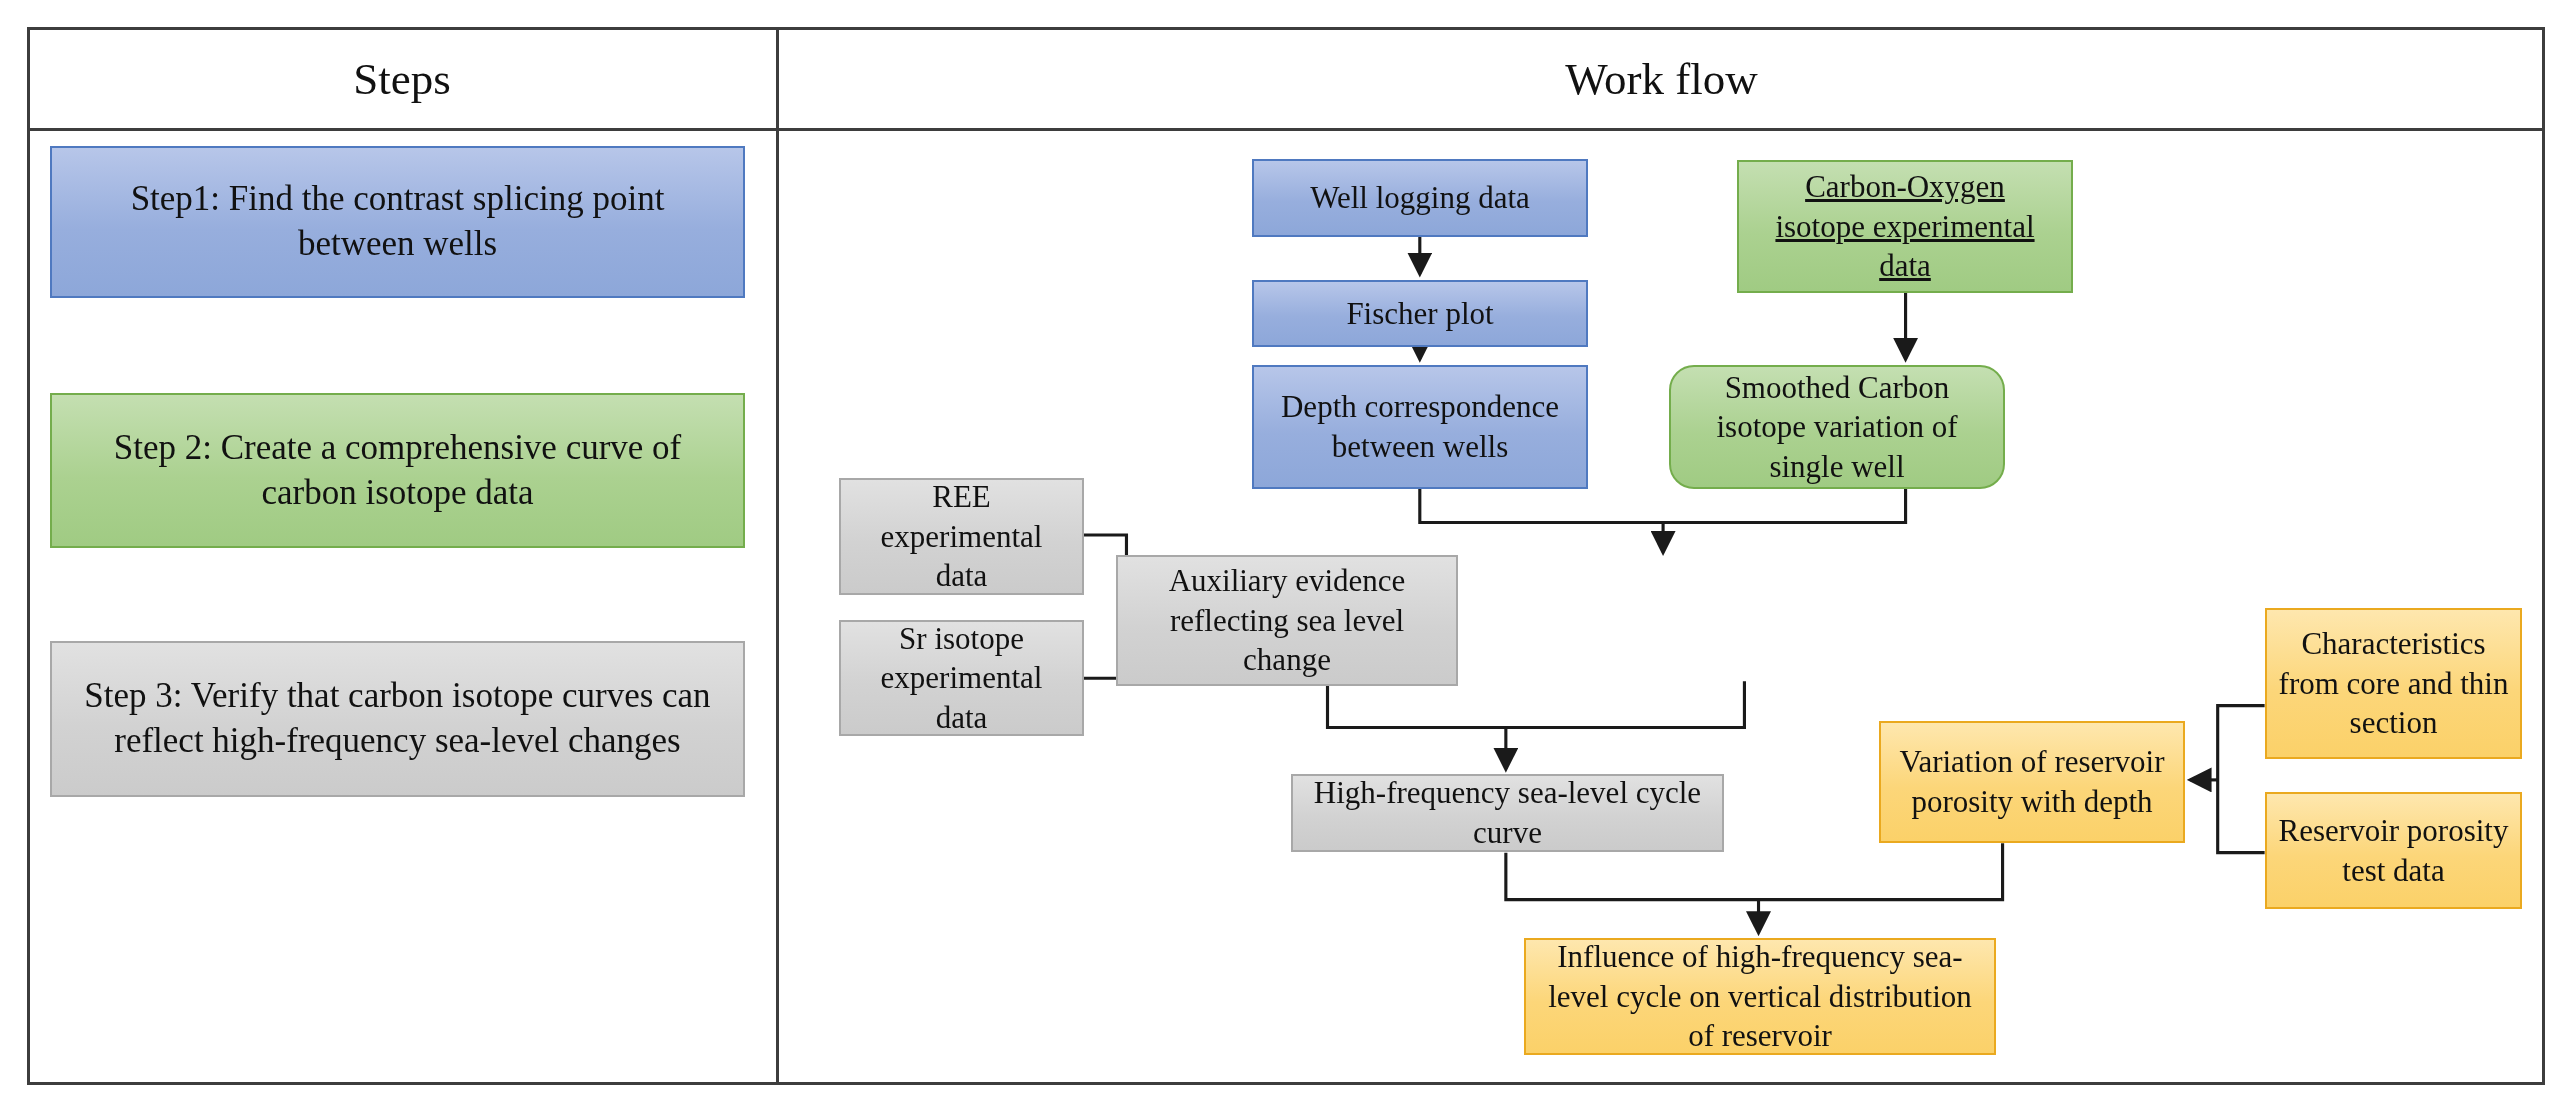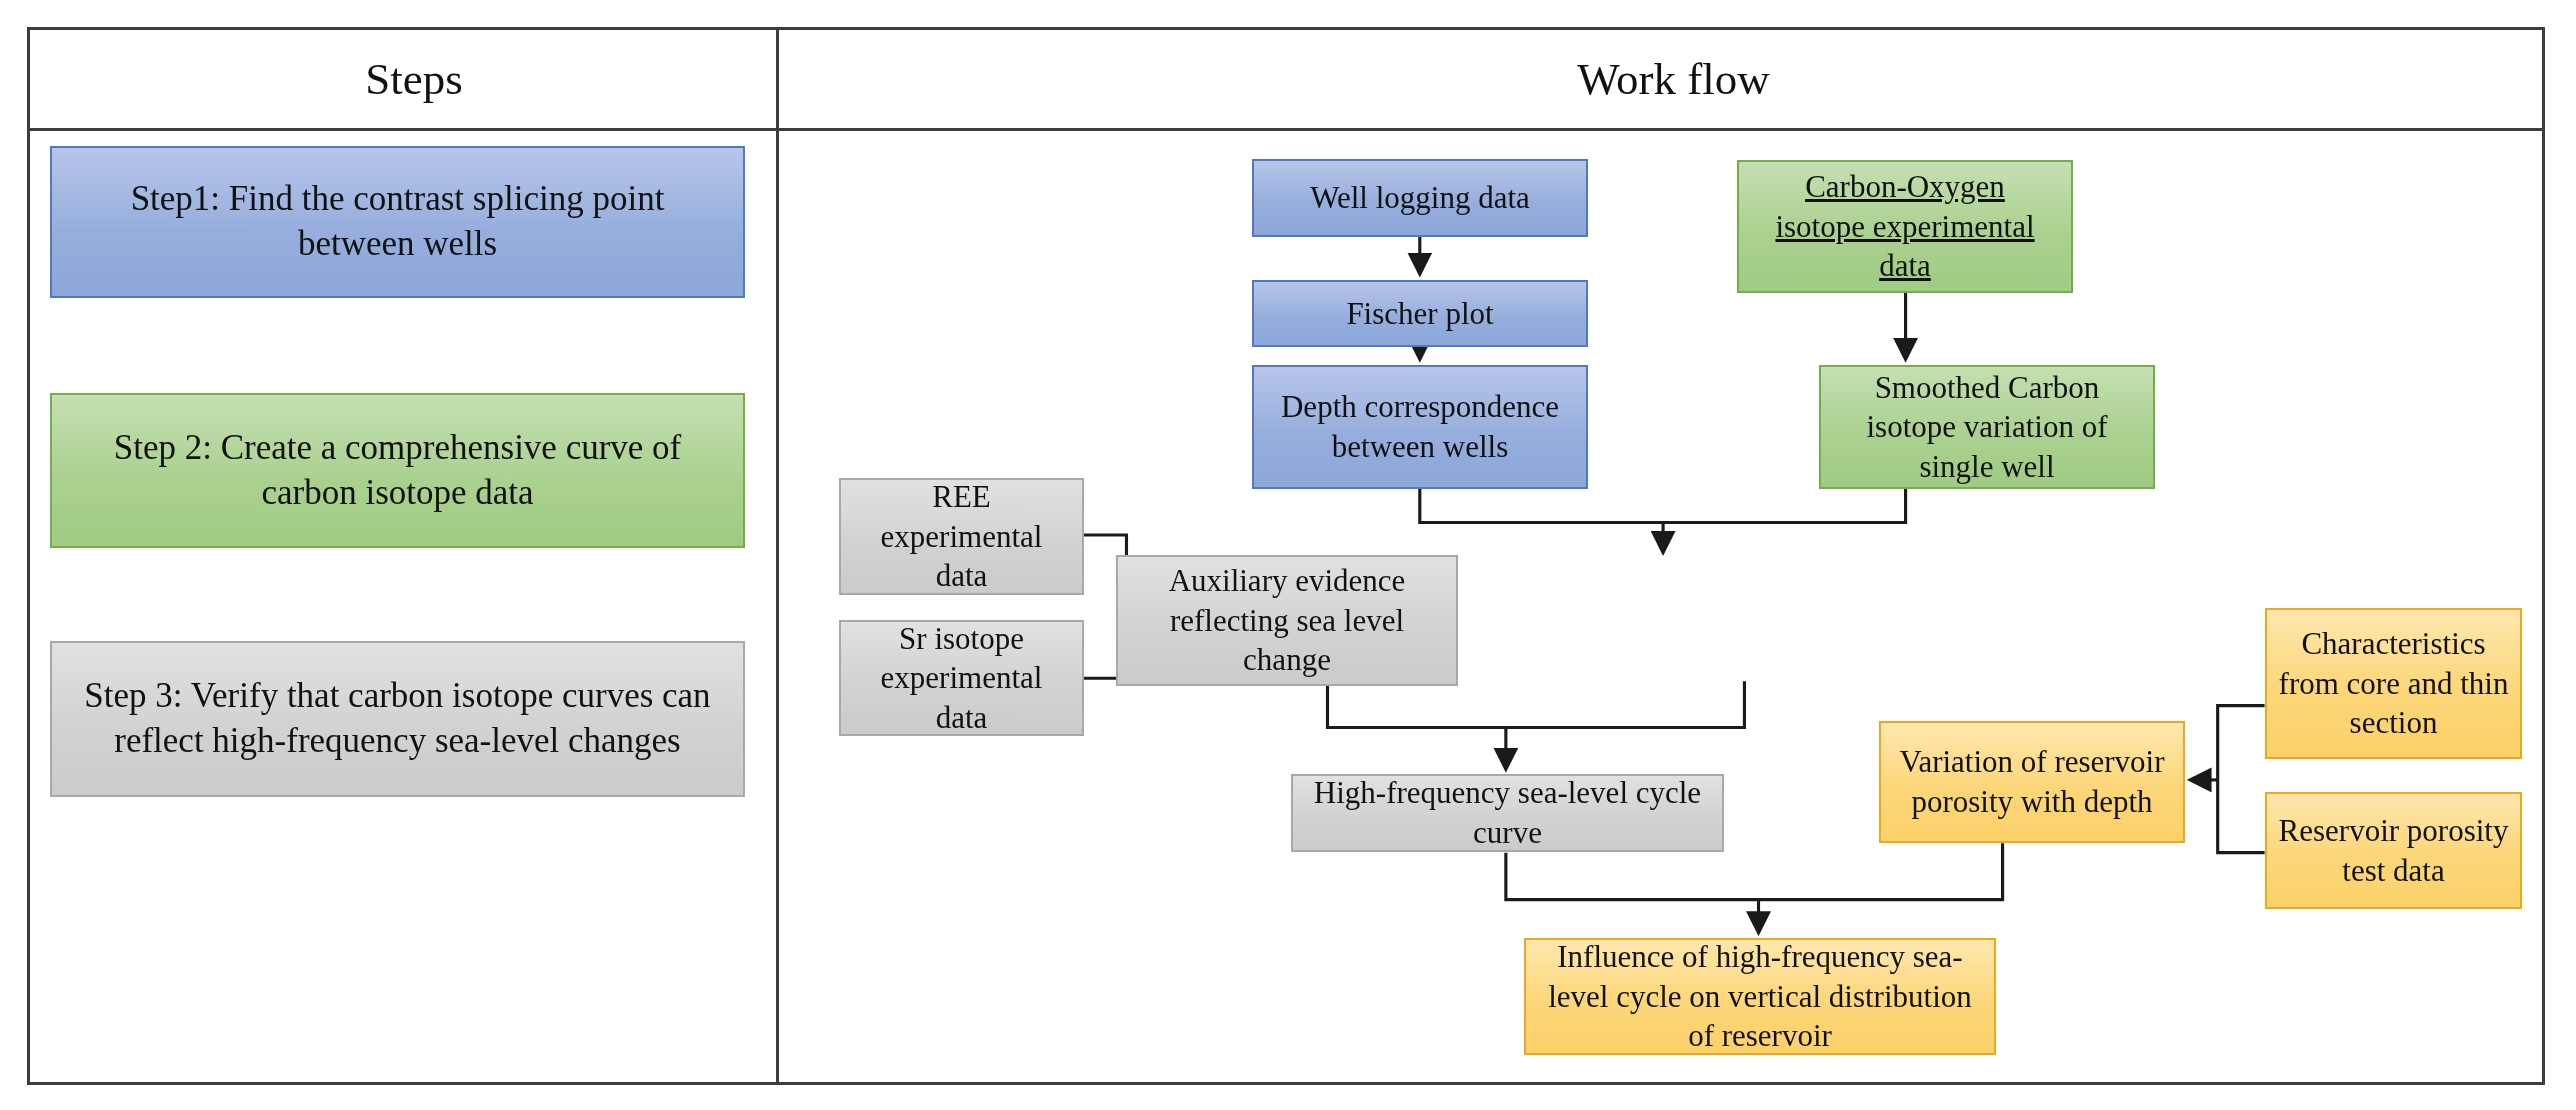--- a/index.html
+++ b/index.html
@@ -10,21 +10,21 @@
   .tline{position:absolute;background:#3d3d3d;z-index:0;}
   .t-top{left:27px;top:26.6px;width:2517px;height:3.1px;}
   .t-bottom{left:27px;top:1082px;width:2517px;height:3.1px;}
   .t-left{left:27px;top:26.6px;width:3.1px;height:1058px;}
   .t-right{left:2542px;top:26.6px;width:3.1px;height:1058px;}
   .t-coldiv{left:776px;top:26.6px;width:3.1px;height:1058px;}
   .t-hsep{left:27px;top:128px;width:2517px;height:3.1px;}
 
   
   .hdr{position:absolute;display:flex;align-items:center;justify-content:center;
-       font-size:45px;z-index:2;padding-left:12px;}
+       font-size:45px;z-index:2;}
   .hdr-steps{left:27px;top:26.6px;width:750px;height:104px;}
   .hdr-workflow{left:778px;top:26.6px;width:1767px;height:104px;}
 
   
   .box{position:absolute;box-sizing:border-box;display:flex;align-items:center;justify-content:center;
        text-align:center;z-index:2;line-height:1.28;padding:4.7px 22px;}
   .c-blue  {background:linear-gradient(180deg,#b7c6e9 0%,#97aedd 55%,#8da7d9 100%);border:2.3px solid #4f79c0;}
   .c-green {background:linear-gradient(180deg,#c4dfb1 0%,#abd190 55%,#a0cb83 100%);border:2.3px solid #74ad4c;}
   .c-gray  {background:linear-gradient(180deg,#e1e1e1 0%,#d2d2d2 55%,#cbcbcb 100%);border:2.3px solid #a8a8a8;}
   .c-orange{background:linear-gradient(180deg,#fee7ae 0%,#fcd679 55%,#fbd169 100%,#f9cd5f 100%);border:2.3px solid #eaa91f;}
@@ -35,21 +35,21 @@
   .step2{top:393px;height:155px;}
   .step3{top:641px;height:156px;}
   .step4{top:890px;height:156px;}
 
   
   .wf{font-size:31px;}
   .b-well    {left:1252px;top:159px;width:336px;height:78px;}
   .b-fischer {left:1252px;top:280px;width:336px;height:67px;}
   .b-depth   {left:1252px;top:365px;width:336px;height:124px;}
   .b-co      {left:1737px;top:160px;width:336px;height:133px;text-decoration:underline;}
-  .b-smoothed{left:1819px;top:365px;width:336px;height:124px;}
+  .b-smoothed{left:1669px;top:365px;width:336px;height:124px;border-radius:25px;}
   .b-ree     {left:839px;top:478px;width:245px;height:117px;padding:4.7px 14px;}
   .b-sr      {left:839px;top:620px;width:245px;height:116px;padding:4.7px 14px;}
   .b-aux     {left:1116px;top:555px;width:342px;height:131px;padding:19px 19px;}
   .b-merged  {left:1593px;top:558px;width:309px;height:124px;padding:4.7px 19px;}
   .b-hf      {left:1291px;top:774px;width:433px;height:78px;padding:4.7px 19px;}
   .b-var     {left:1879px;top:721px;width:306px;height:122px;padding:4.7px 14px;}
   .b-char    {left:2265px;top:608px;width:257px;height:151px;padding:4.7px 11px;}
   .b-rpt     {left:2265px;top:792px;width:257px;height:117px;padding:4.7px 11px;}
   .b-infl    {left:1524px;top:938px;width:472px;height:117px;padding:4.7px 19px;}
 

